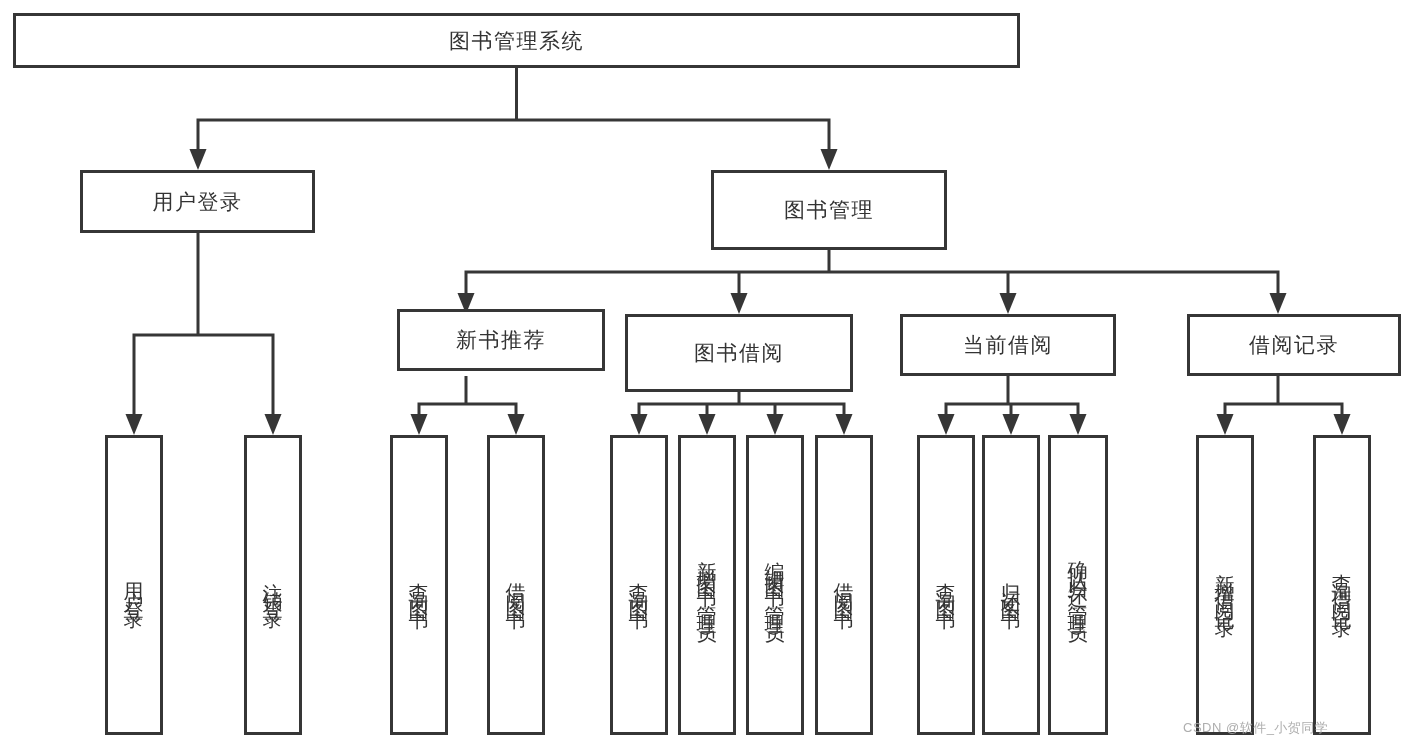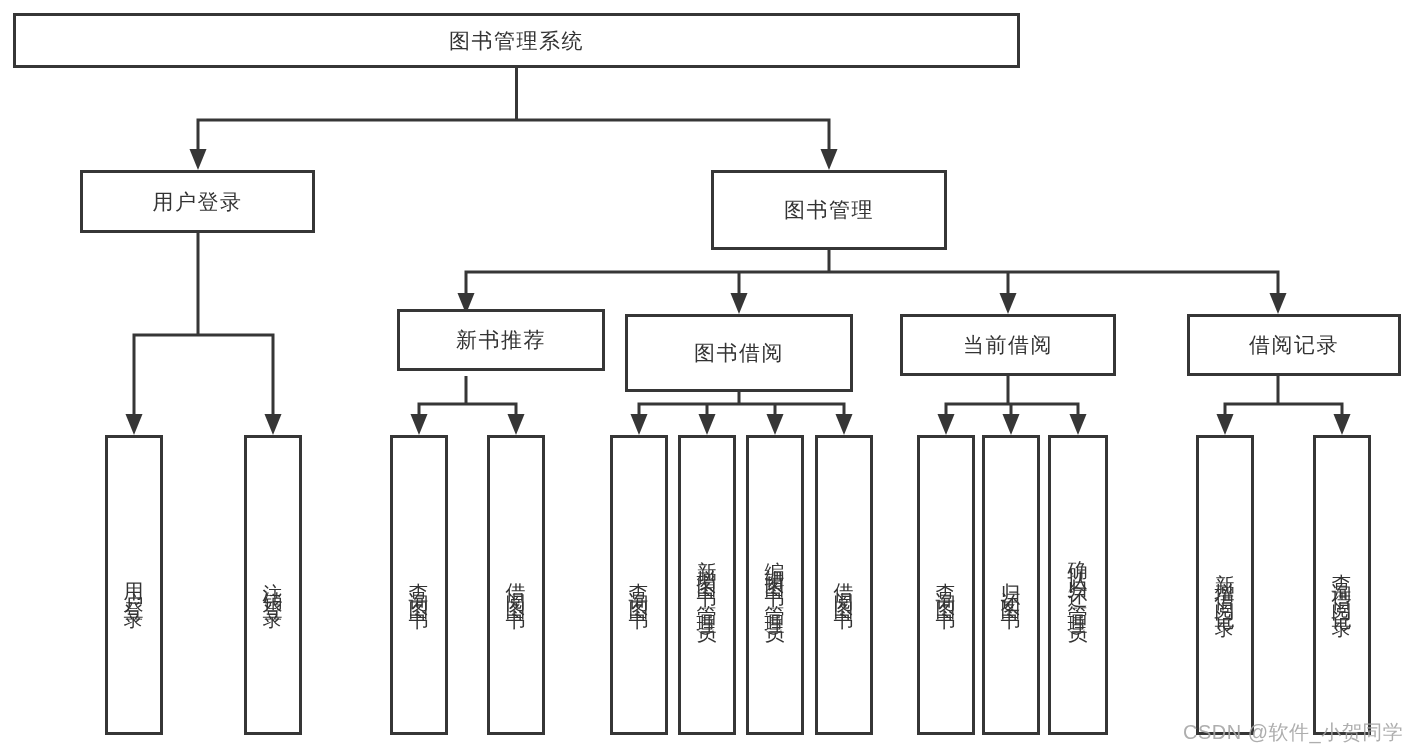--- a/index.html
+++ b/index.html
@@ -34,21 +34,21 @@
     text-orientation: mixed;
     font-size: 20px;
     letter-spacing: 0.45em;
     line-height: 1;
     white-space: nowrap;
   }
   .watermark {
     position: absolute;
     left: 1183px;
     top: 719px;
-    font-size: 20px;
+    font-size: 13px;
     color: rgba(165,165,165,0.9);
     letter-spacing: 0.5px;
     z-index: 3;
     white-space: nowrap;
   }
 </style>
 </head>
 <body>
 
 <div class="canvas">

